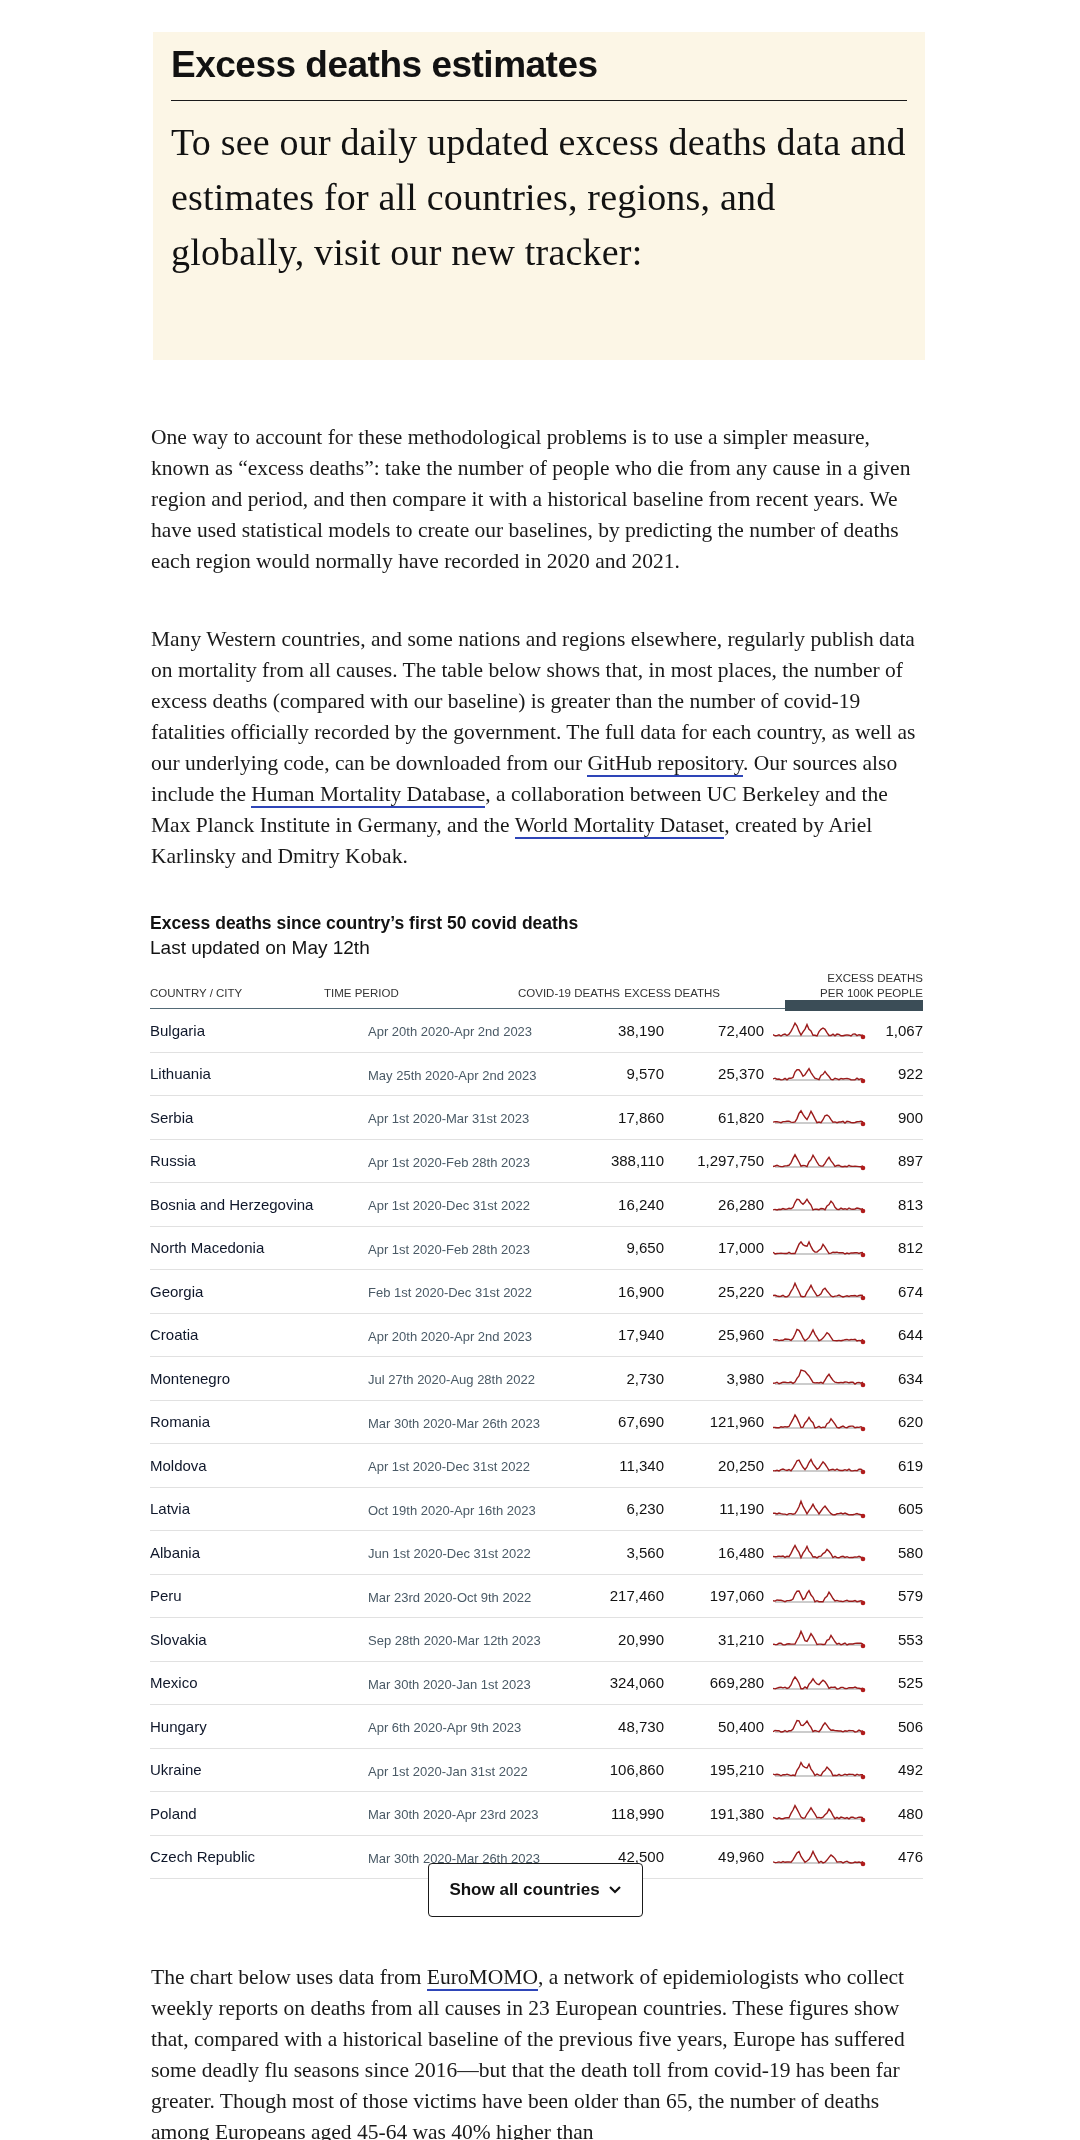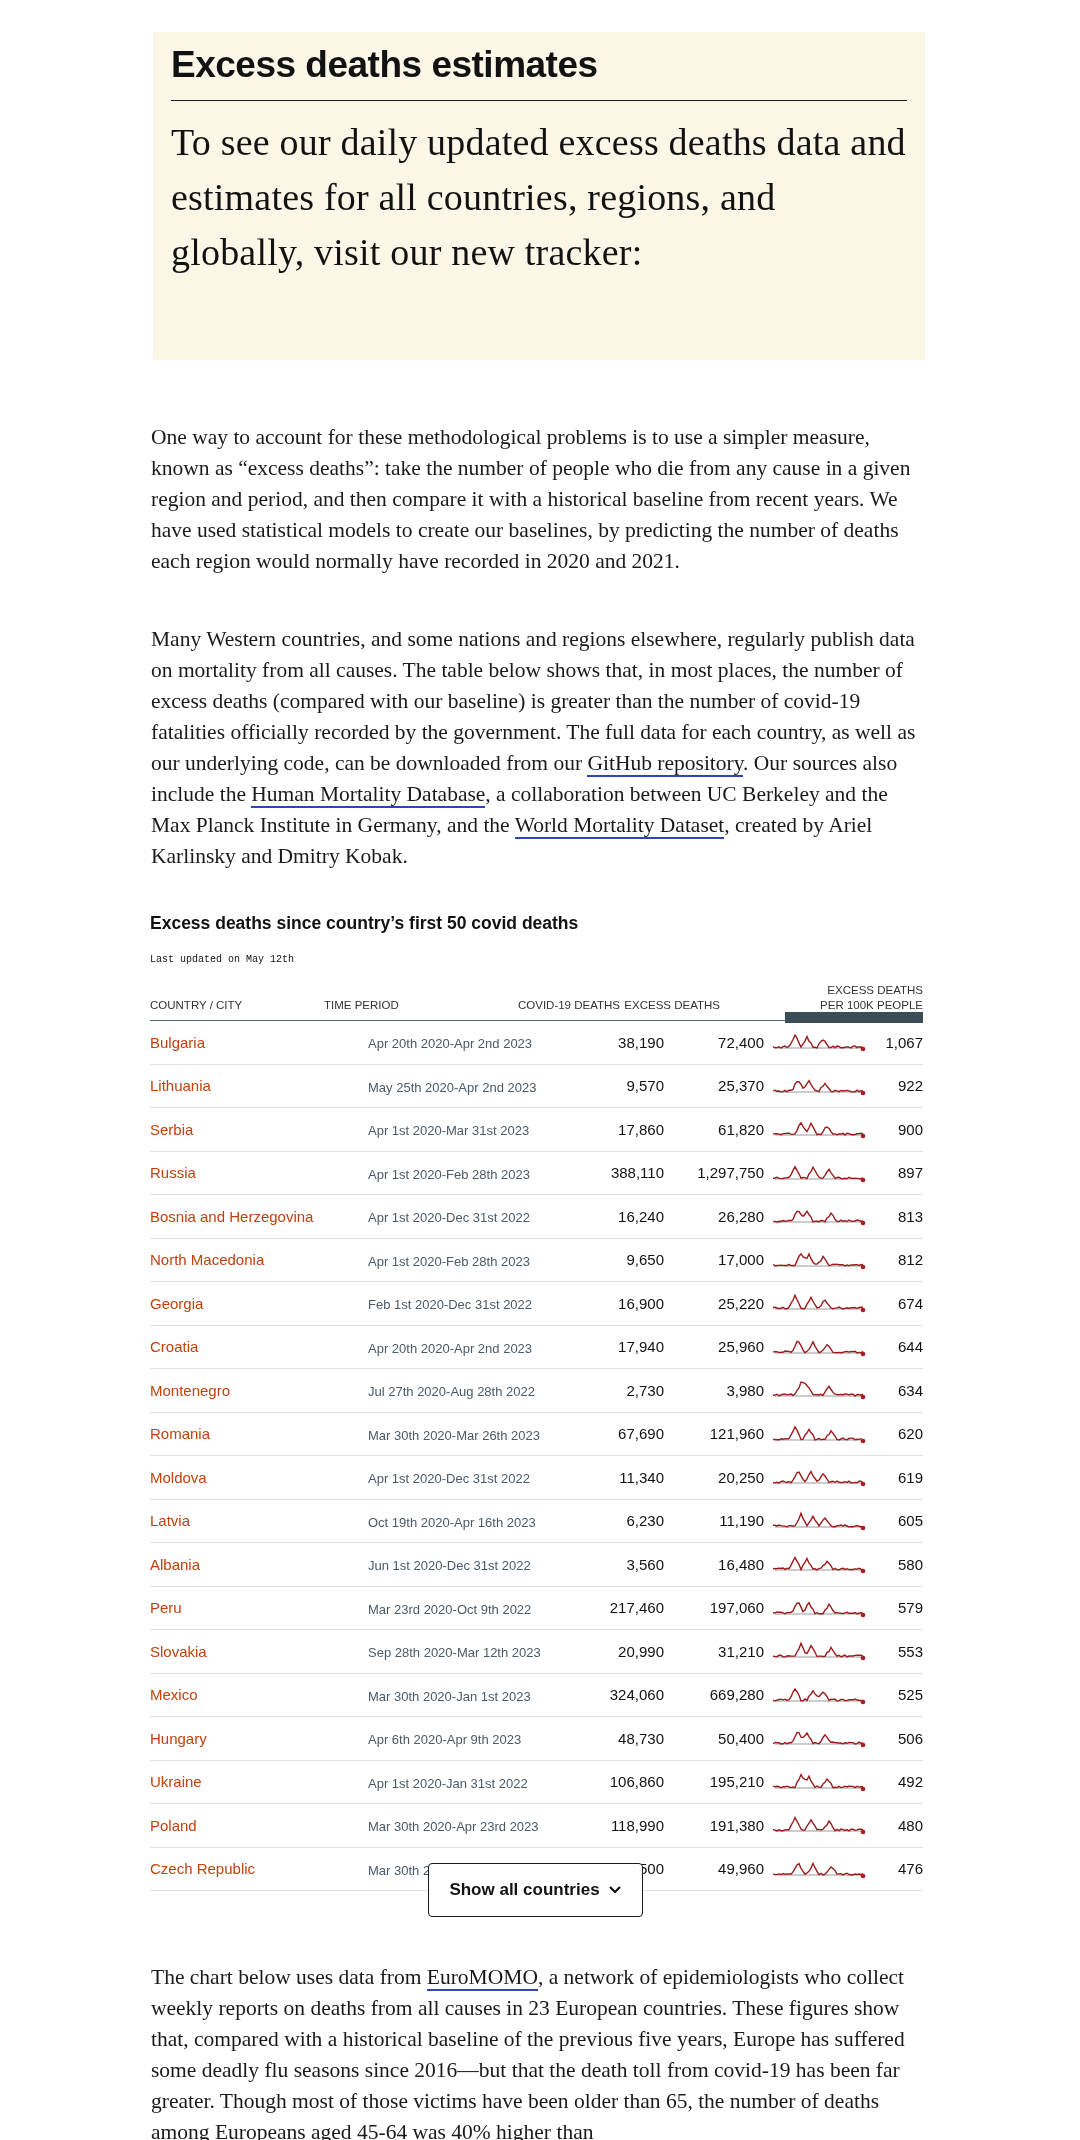--- a/index.html
+++ b/index.html
@@ -28,39 +28,39 @@
 
   .para {
     position: absolute; left: 151px; width: 780px;
     font-family: "Liberation Serif", serif; font-size: 21.5px; line-height: 31px; color: #1a1a1a;
     margin: 0;
   }
   .para a { color: #1a1a1a; text-decoration: none; border-bottom: 2px solid #2e45b8; }
 
   .tbl-wrap { position: absolute; left: 150px; top: 912px; width: 773px; }
   .tbl-title { font-family: "Liberation Sans", sans-serif; font-weight: 700; font-size: 17.5px; margin: 0; line-height: 22px; }
-  .tbl-sub { font-family: Liberation Mono, monospace; font-size: 10px; margin: 16px 0 0 0; line-height: 20px; }
+  .tbl-sub { font-family: Liberation Sans, sans-serif; font-size: 19px; margin: 4px 0 0 0; line-height: 20px; }
   .thead {
     display: flex; align-items: flex-end; margin-top: 12px; height: 38px;
     border-bottom: 1.5px solid #546a76;
     font-family: "Liberation Sans", sans-serif; font-size: 11.5px; color: #333; text-transform: uppercase;
     position: relative;
   }
   .thead .accent { position: absolute; right: 0; bottom: -3px; width: 138px; height: 4px; background: #3b4d57; }
   .c1 { width: 174px; }
   .c2 { width: 186px; }
   .c3 { width: 110px; text-align: right; }
   .c4 { width: 100px; text-align: right; padding-right: 0; }
   .c5 { flex: 1; text-align: right; }
   .thead > div { padding-bottom: 7px; line-height: 15px; }
   .row {
     display: flex; align-items: center; height: 42.5px; border-bottom: 1px solid #e1e1e1;
     font-family: "Liberation Sans", sans-serif;
   }
-  .row .c1 { font-size: 15px; color: #c2410c; }
+  .row .c1 { font-size: 15px; color: #0f172a; }
   .row .c2 { font-size: 13px; color: #4a5a66; padding-top: 3px; margin-left: 44px; }
   .row .c3, .row .c4 { font-size: 15px; color: #121212; }
   .row .c5 { display: flex; align-items: center; justify-content: flex-end; gap: 14px; font-size: 15px; }
   .spark { width: 96px; height: 24px; }
   .spark .base { stroke: #9a9a9a; stroke-width: 1.2; }
   .spark .line { fill: none; stroke: #9b1b1b; stroke-width: 1.4; }
   .spark .dot { fill: #b01c1c; }
   .val { width: 40px; text-align: right; }
 
   .show-all {

